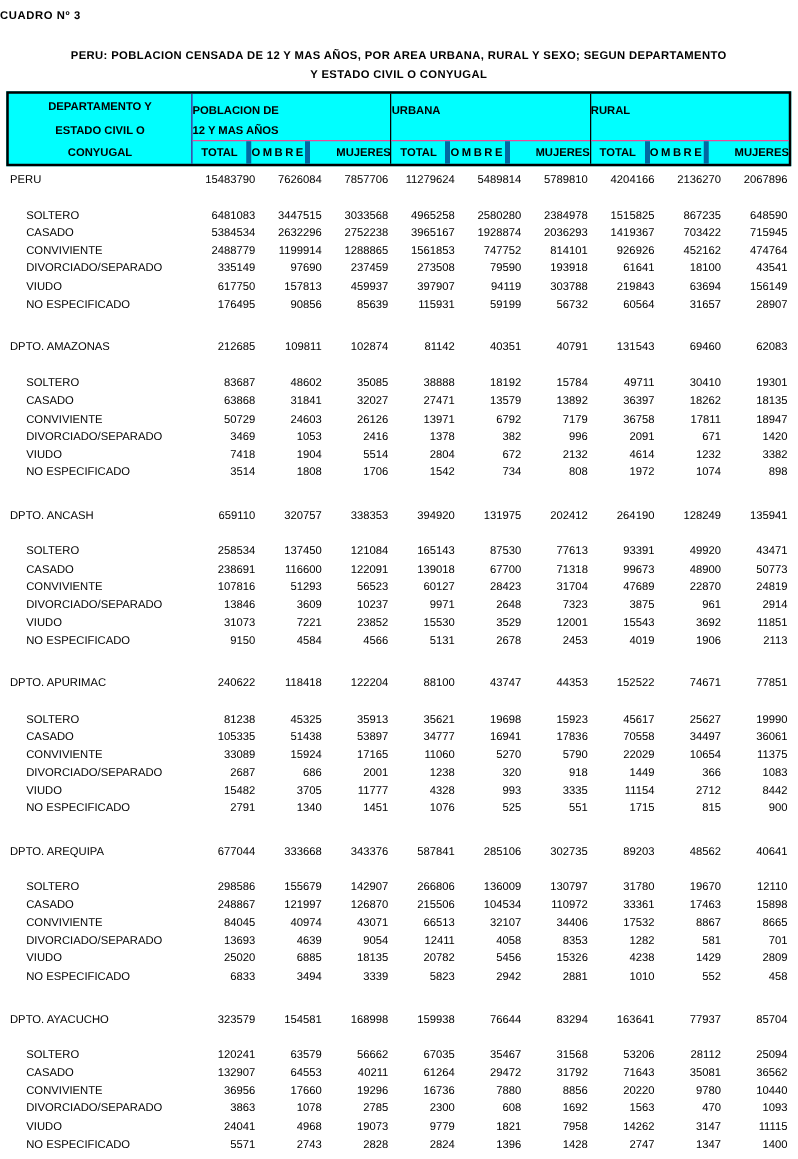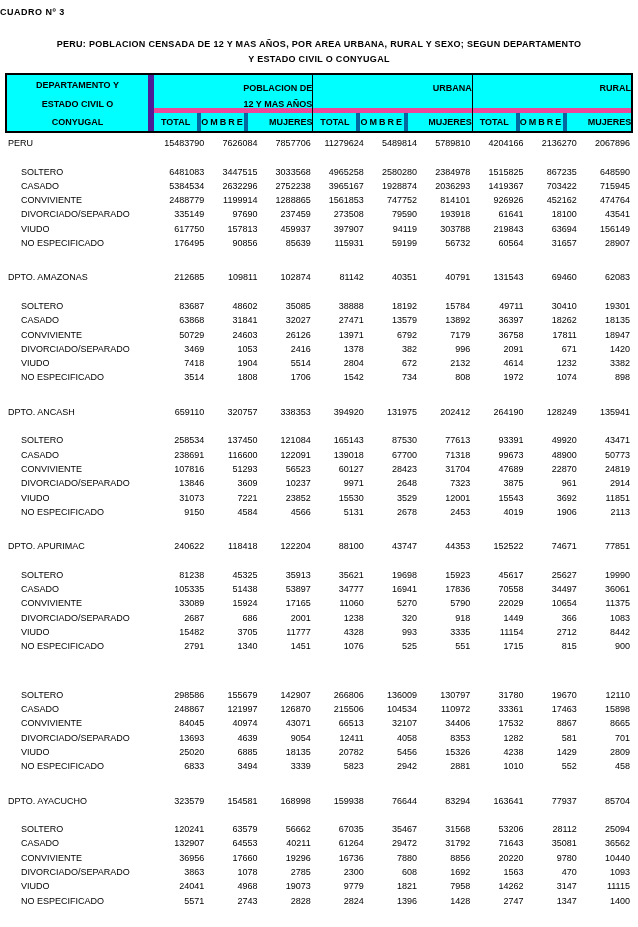--- a/index.html
+++ b/index.html
@@ -15,29 +15,29 @@
     margin-top:20px;text-align:center;font-size:9px;font-weight:bold;
     line-height:15px;letter-spacing:.3px;
   }
   .tbl{margin:6px 0 0 5px;width:628px;}
   
   .thead{
     display:flex;height:60px;box-sizing:border-box;
     border:2px solid #000;font-size:9px;font-weight:bold;
   }
   .h-col1{
-    width:147px;flex:none;border-right:6px solid #4c1d95;box-sizing:border-box;
+    width:147px;flex:none;border-right:1px solid #4c1d95;box-sizing:border-box;
     display:flex;flex-direction:column;justify-content:space-between;
     text-align:center;padding:5px 0 4px 0;
   }
   .h-group{flex:1;display:flex;flex-direction:column;border-right:1px solid #000;min-width:0;}
   .h-group:last-child{border-right:none;}
   .h-glabel{
-    height:38px;box-sizing:border-box;border-bottom:5px solid #ec4899;
-    display:flex;flex-direction:column;align-items:flex-end;justify-content:flex-start;
+    height:38px;box-sizing:border-box;border-bottom:1px solid #ec4899;
+    display:flex;flex-direction:column;align-items:flex-start;justify-content:flex-start;
     padding-top:5px;line-height:16px;
   }
   .h-subrow{display:flex;flex:1;}
   .h-sub{
     flex:1;border-right:4px solid #0369a1;display:flex;align-items:center;justify-content:center;
     overflow:hidden;white-space:nowrap;min-width:0;
   }
   .h-sub:last-child{border-right:none;margin-left:21px;}
   .h-sub.sp{letter-spacing:2px;}
   
@@ -448,20 +448,32 @@
           <div class="b-val">1451</div>
           <div class="b-val">1076</div>
           <div class="b-val">525</div>
           <div class="b-val">551</div>
           <div class="b-val">1715</div>
           <div class="b-val">815</div>
           <div class="b-val">900</div>
         </div>
       </div>
       <div class="block">
+        <div class="brow dept">
+          <div class="b-label">DPTO. AREQUIPA</div>
+          <div class="b-val">677044</div>
+          <div class="b-val">333668</div>
+          <div class="b-val">343376</div>
+          <div class="b-val">587841</div>
+          <div class="b-val">285106</div>
+          <div class="b-val">302735</div>
+          <div class="b-val">89203</div>
+          <div class="b-val">48562</div>
+          <div class="b-val">40641</div>
+        </div>
         <div class="spacer"></div>
         <div class="brow cat">
           <div class="b-label">SOLTERO</div>
           <div class="b-val">298586</div>
           <div class="b-val">155679</div>
           <div class="b-val">142907</div>
           <div class="b-val">266806</div>
           <div class="b-val">136009</div>
           <div class="b-val">130797</div>
           <div class="b-val">31780</div>

